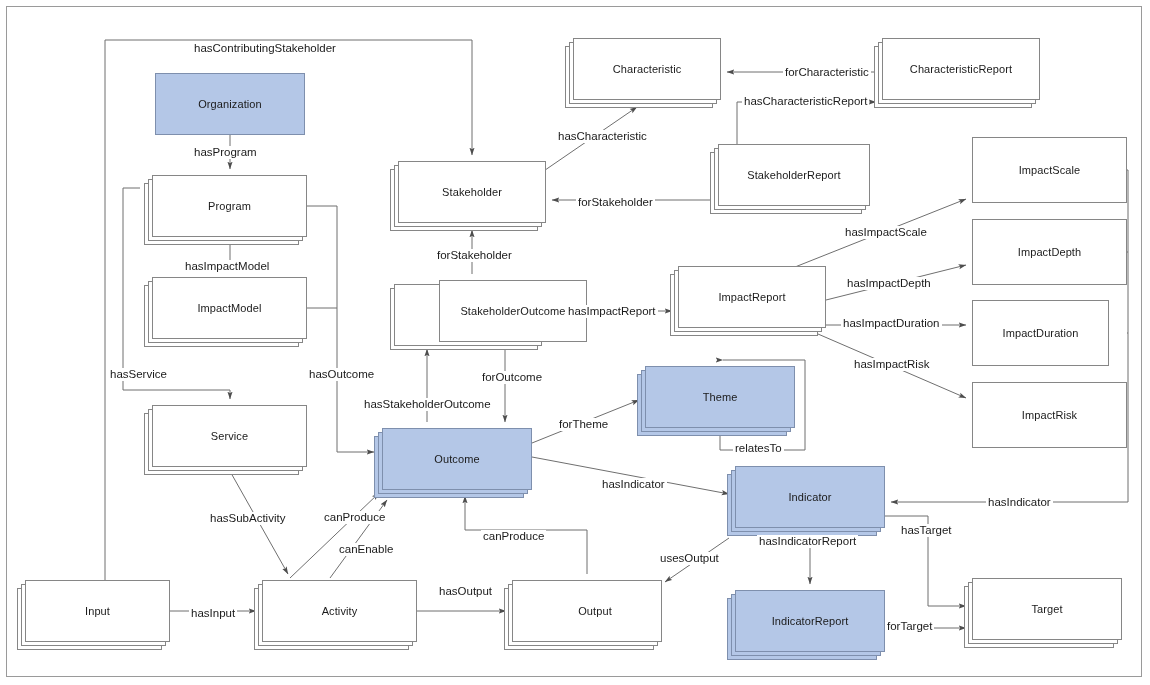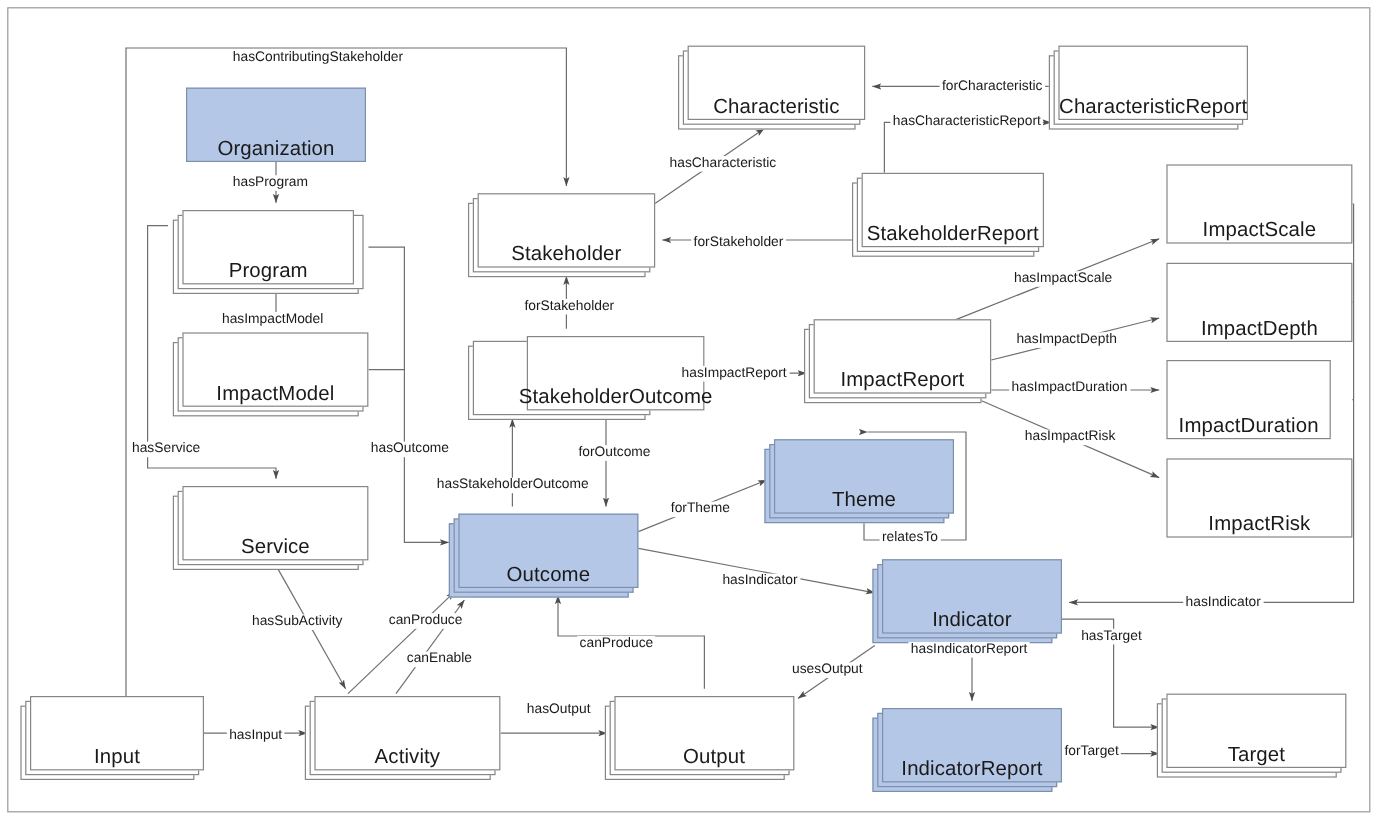--- a/index.html
+++ b/index.html
@@ -33,23 +33,23 @@
     width: 1150px;
     height: 685px;
     pointer-events: none;
   }
   .node {
     position: absolute;
     box-sizing: border-box;
     border: 1px solid #868686;
     background: #ffffff;
     display: flex;
-    align-items: flex-end;
+    align-items: center;
     justify-content: center;
-    font-size: 17px;
+    font-size: 11px;
     color: #1a1a1a;
     letter-spacing: .1px;
     z-index: 3;
   }
   .node.blue { background: #b4c7e7; border-color: #7e8fad; }
   
   .stack-b, .stack-c {
     position: absolute;
     box-sizing: border-box;
     border: 1px solid #868686;
@@ -211,21 +211,21 @@
 
     </g>
   </svg>
 
   <div id="nodes">
       <div class="node blue" style="left: 155px; top: 73px; width: 150px; height: 62px;">
         <span>Organization</span>
       </div>
       <div class="stack-b" style="left: 144px; top: 183px; width: 155px; height: 62px;"></div>
       <div class="stack-c" style="left: 148px; top: 179px; width: 155px; height: 62px; z-index: 2;"></div>
-      <div class="node" style="left: 152px; top: 175px; width: 143px; height: 62px;">
+      <div class="node" style="left: 152px; top: 175px; width: 155px; height: 62px;">
         <span>Program</span>
       </div>
       <div class="stack-b" style="left: 144px; top: 285px; width: 155px; height: 62px;"></div>
       <div class="stack-c" style="left: 148px; top: 281px; width: 155px; height: 62px; z-index: 2;"></div>
       <div class="node" style="left: 152px; top: 277px; width: 155px; height: 62px;">
         <span>ImpactModel</span>
       </div>
       <div class="stack-b" style="left: 144px; top: 413px; width: 155px; height: 62px;"></div>
       <div class="stack-c" style="left: 148px; top: 409px; width: 155px; height: 62px; z-index: 2;"></div>
       <div class="node" style="left: 152px; top: 405px; width: 155px; height: 62px;">

